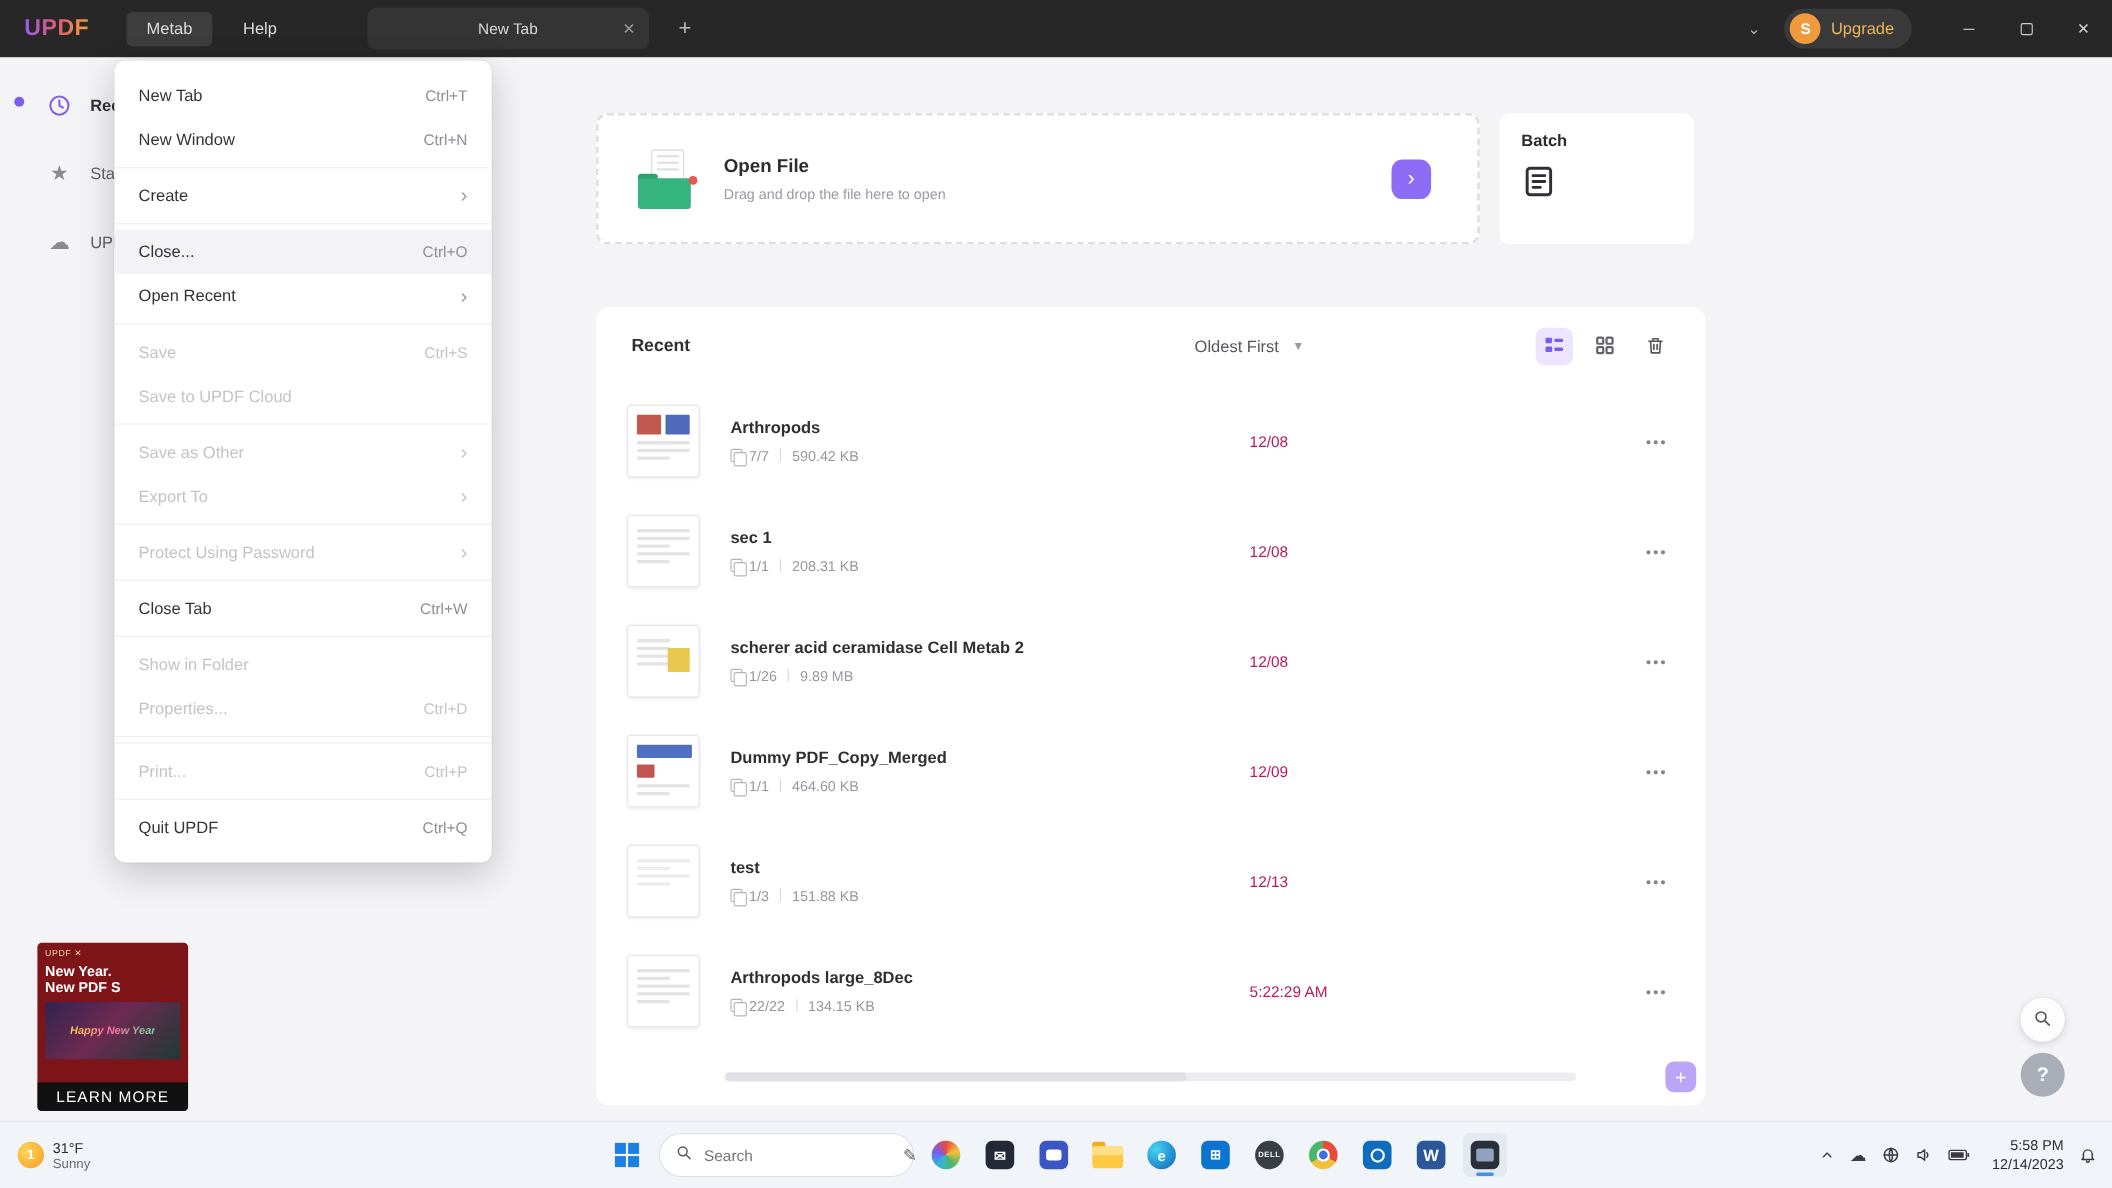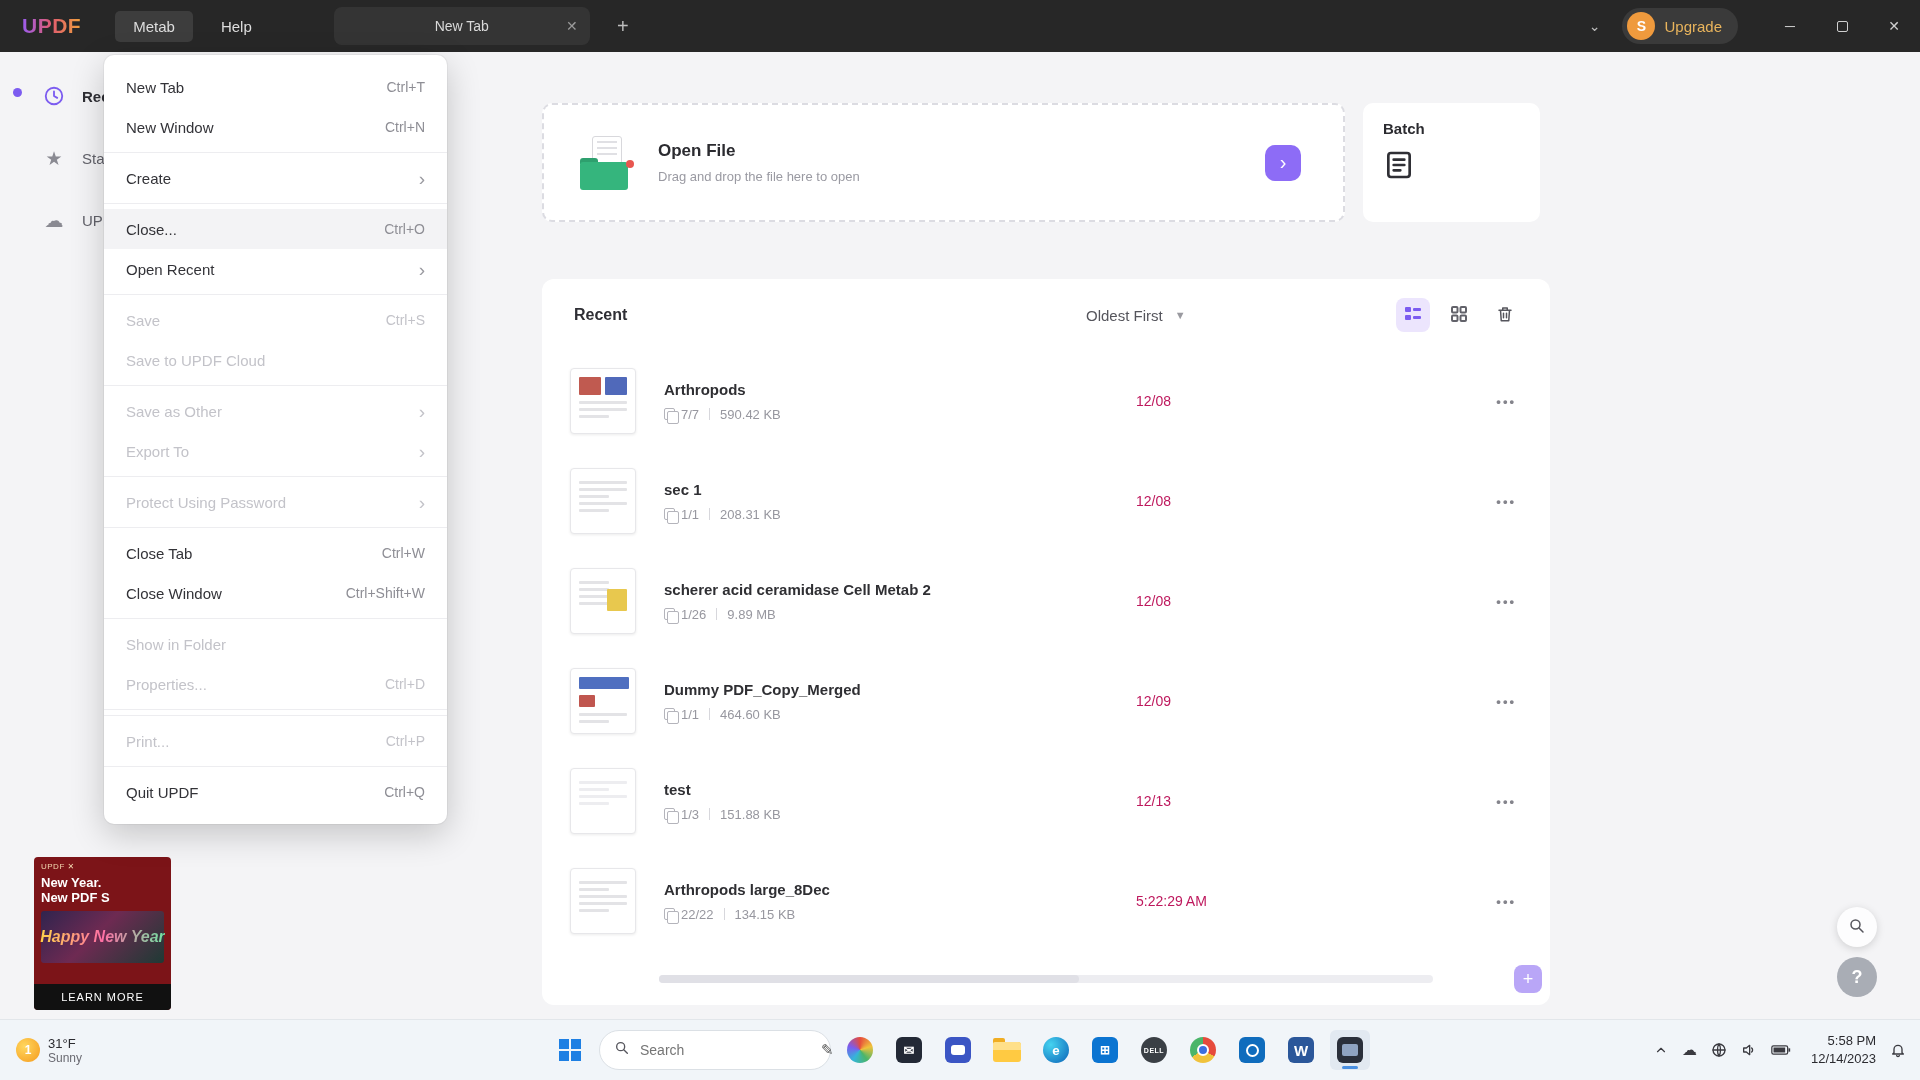--- a/index.html
+++ b/index.html
@@ -92,22 +92,22 @@
   .mi.hl { background:#f3f3f5; }
   .mi.dis, .mi.dis .ms, .mi.dis .arrow { color:#c3c3c9; }
   .mdiv { height:1px; background:#ededf0; margin:5px 0; }
 
   
   .ad { position:absolute; left:34px; top:805px; width:137px; height:153px; background:#7c1418; border-radius:4px; overflow:hidden; color:#fff; }
   .ad-top { display:flex; align-items:center; font-size:8px; padding:5px 7px 0; color:#f3d9b0; letter-spacing:.5px; }
   .ad-line1 { font-size:13px; font-weight:bold; padding:4px 7px 0; }
   .ad-line2 { font-size:13px; font-weight:bold; padding:0 7px; white-space:nowrap; }
   .ad-graphic { margin:6px 7px 0; height:52px; border-radius:3px; background:linear-gradient(135deg,#30244e,#6e2a52 45%,#1e3a34); display:flex; align-items:center; justify-content:center; }
-  .ad-graphic span { font-size:16px; font-style:italic; font-weight:bold; background:linear-gradient(90deg,#ffd24a,#ff6fa5,#6fe3a1); -webkit-background-clip:text; background-clip:text; color:transparent; white-space:nowrap; }
-  .ad-cta { position:absolute; left:0; right:0; bottom:0; height:26px; background:#111; color:#fff; font-size:11px; letter-spacing:1px; display:flex; align-items:center; justify-content:center; }
+  .ad-graphic span { font-size:10px; font-style:italic; font-weight:bold; background:linear-gradient(90deg,#ffd24a,#ff6fa5,#6fe3a1); -webkit-background-clip:text; background-clip:text; color:transparent; white-space:nowrap; }
+  .ad-cta { position:absolute; left:0; right:0; bottom:0; height:26px; background:#111; color:#fff; font-size:14px; letter-spacing:1px; display:flex; align-items:center; justify-content:center; }
 
   
   .fab { position:absolute; width:40px; height:40px; border-radius:50%; border:none; display:flex; align-items:center; justify-content:center; }
   .fab-search { left:1837px; top:855px; background:#fdfdfe; box-shadow:0 2px 8px rgba(0,0,0,.15); }
   .fab-help { left:1837px; top:905px; background:#a9adb5; color:#fff; font-size:18px; font-weight:bold; }
 
   
   .taskbar { position:absolute; bottom:0; left:0; width:1920px; height:61px; background:#f1f5f9; border-top:1px solid #e2e6ea; display:flex; align-items:center; z-index:30; }
   .weather { position:absolute; left:16px; display:flex; align-items:center; }
   .weather-badge { width:24px; height:24px; border-radius:50%; background:radial-gradient(circle at 35% 35%,#ffd75e,#f59a1d); color:#fff; font-size:12px; font-weight:bold; display:flex; align-items:center; justify-content:center; margin-right:8px; }
@@ -462,24 +462,20 @@
   <div class="mdiv"></div>
   <div class="mi dis">
       <span>Protect Using Password</span>
       <span class="arrow">›</span>
     </div>
   <div class="mdiv"></div>
   <div class="mi">
       <span>Close Tab</span>
       <span class="ms">Ctrl+W</span>
     </div>
-  <div class="mi">
-      <span>Close Window</span>
-      <span class="ms">Ctrl+Shift+W</span>
-    </div>
   <div class="mdiv"></div>
   <div class="mi dis">
       <span>Show in Folder</span>
     </div>
   <div class="mi dis">
       <span>Properties...</span>
       <span class="ms">Ctrl+D</span>
     </div>
   <div class="mdiv"></div>
   <div class="mdiv"></div>

